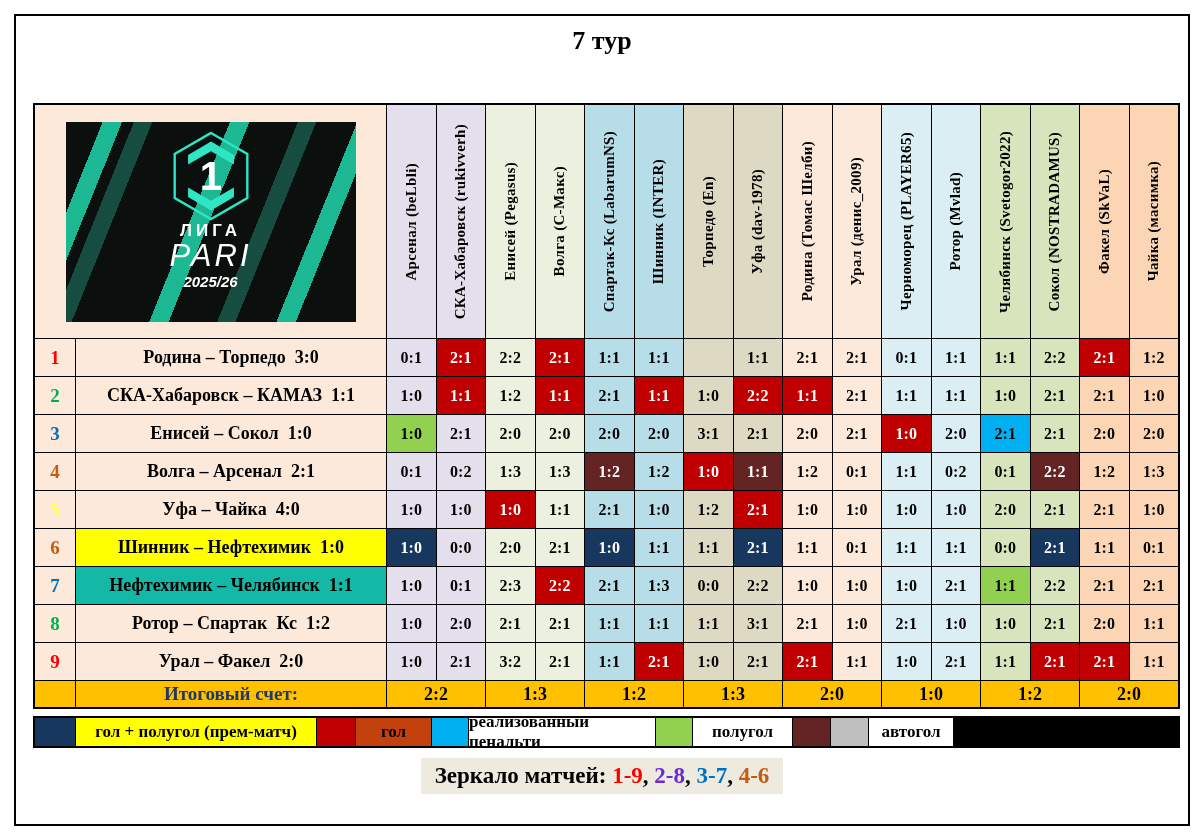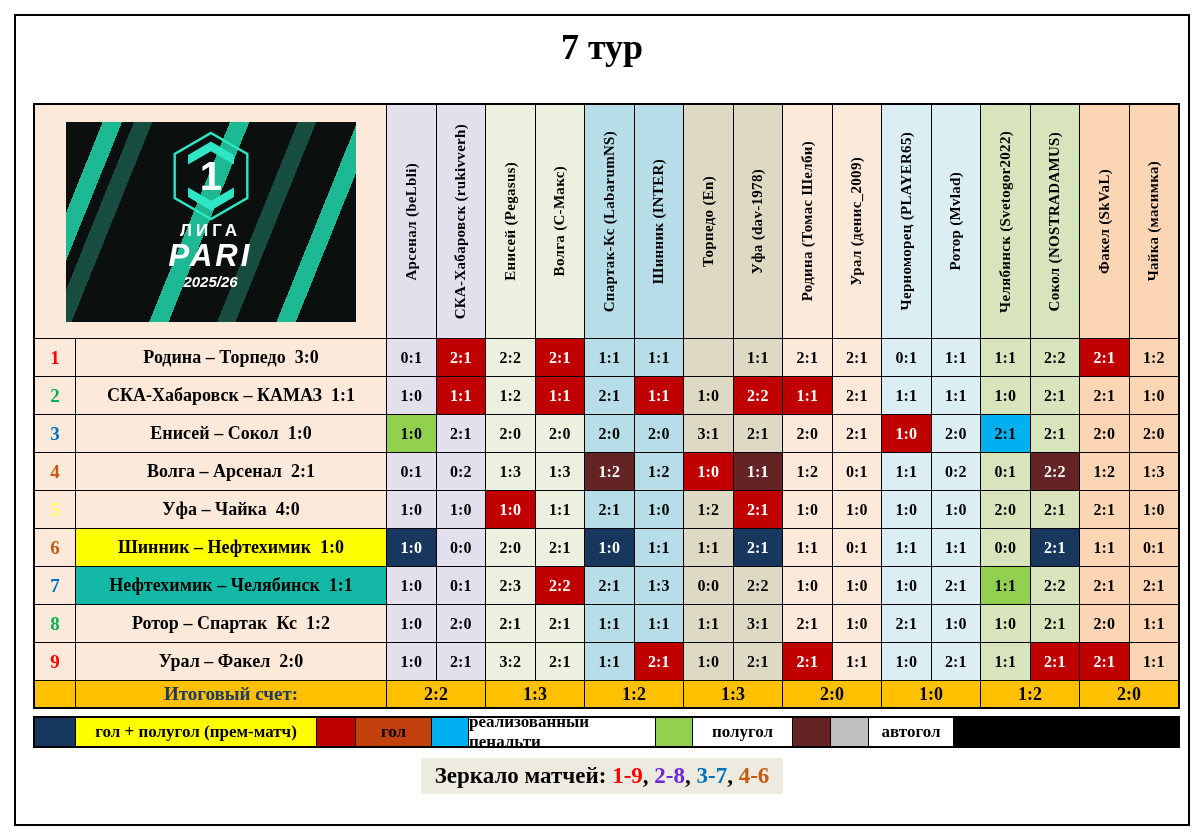--- a/index.html
+++ b/index.html
@@ -1,21 +1,21 @@
 <!DOCTYPE html>
 <html><head>
 <meta charset="utf-8">
 <style>
   html,body{margin:0;padding:0;}
   body{
     width:1204px;height:840px;position:relative;background:#ffffff;
     font-family:"Liberation Serif","DejaVu Serif",serif;font-weight:bold;color:#000;
   }
   .sheet{position:absolute;left:14px;top:14px;width:1172px;height:808px;border:2px solid #000;background:#fff;}
-  .title{ text-align:center;padding-top:9px;font-size:36px;line-height:1.25;}
+  .title{ text-align:center;padding-top:9px;font-size:26px;line-height:1.25;}
   
   #grid{
     position:absolute;left:17px;top:87px;width:1143px;
     display:grid;grid-template-columns:40px 310px repeat(16,1fr);
     grid-template-rows:233px repeat(9,37px) 26px;
     gap:1px;background:#000;border:2px solid #000;
   }
   .c{display:flex;align-items:center;justify-content:center;font-size:16px;overflow:hidden;}
   .colhead span{writing-mode:vertical-rl;transform:rotate(180deg);font-size:15px;letter-spacing:.3px;white-space:nowrap;}
   .rownum{font-size:19px;}
@@ -28,21 +28,21 @@
   .logo{
     width:290px;height:200px;position:relative;overflow:hidden;color:#fff;text-align:center;
     font-family:"Liberation Sans","DejaVu Sans",sans-serif;
     background-image:
       repeating-linear-gradient(112deg,transparent 0 34px,rgba(31,214,170,.85) 34px 52px,transparent 52px 118px),
       repeating-linear-gradient(112deg,transparent 0 63px,rgba(24,84,70,.9) 63px 80px,transparent 80px 152px);
     background-color:#0b100f;
   }
   .logo .emblem{display:block;margin:8px auto 0;}
   .logo .league{font-size:17px;letter-spacing:4px;font-weight:800;line-height:1;}
-  .logo .brand{font-size:31px;letter-spacing:3px;font-weight:700;font-style:italic;line-height:1.1;}
+  .logo .brand{font-size:31px;letter-spacing:3px;font-weight:400;font-style:italic;line-height:1.1;}
   .logo .season{font-size:15px;font-weight:800;font-style:italic;line-height:1.2;}
   
   #legend{
     position:absolute;left:17px;top:700px;width:1143px;height:28px;
     display:flex;gap:1px;background:#000;border:2px solid #000;
   }
   #legend .c{font-size:17px;flex:0 0 auto;height:28px;}
   
   .mirror{position:absolute;left:0;top:742px;width:100%;text-align:center;font-size:23px;}
   .mirror .strip{display:inline-block;background:#EDEBE0;padding:5px 14px;}

